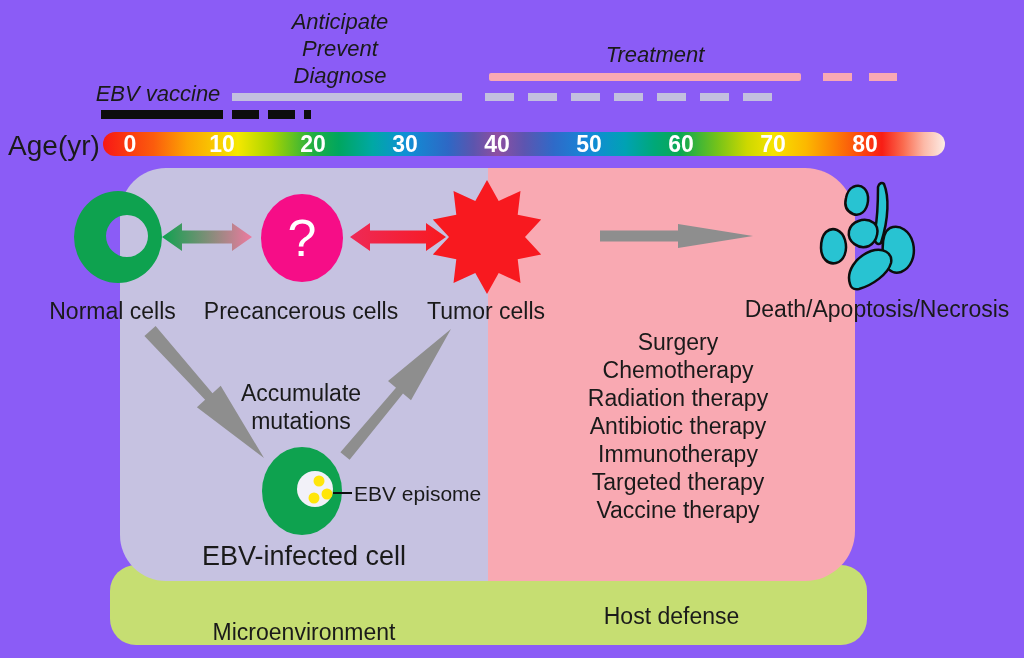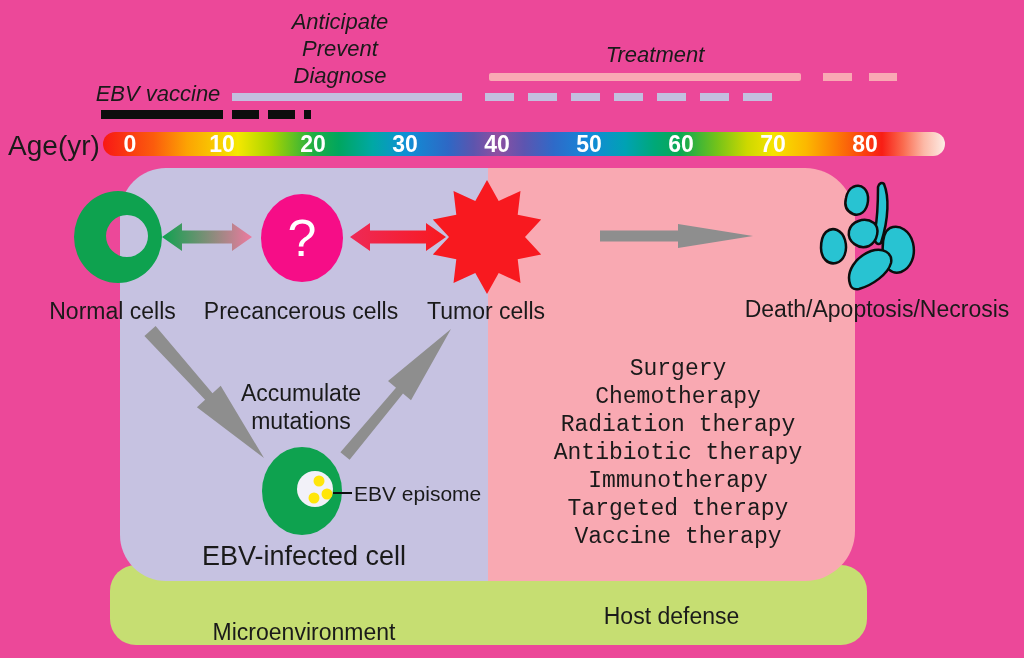--- a/index.html
+++ b/index.html
@@ -1,17 +1,17 @@
 <!DOCTYPE html>
 <html style="--lavender_box: #C6C2E1; --pink_box: #F9A9B2; --green_bar: #C6DE72; --green_cell: #0EA24F; --magenta_cell: #F60D87; --red_tumor: #F8191F; --teal_debris: #28C3D2; --gray_arrow: #8E8E8E; --lavender_line: #C3BFDF; --pink_line: #F9A9B4; --pink_arrow: #EE7AA0; --crimson_arrow: #EE2A57; --yellow_dot: #FFE60A; --nucleus: #F2F1F8; --black_line: #0D0D0D; --text: #1A1A1A;"><head>
 <meta charset="utf-8">
 <style>
   html,body{margin:0;padding:0;background:#fff;}
   #canvas{
-    position:relative;width:1024px;height:658px;background:#ec4899;overflow:hidden;
+    position:relative;width:1024px;height:658px;background:#8b5cf6;overflow:hidden;
     font-family:"Liberation Sans","DejaVu Sans",sans-serif;color:var(--text,#1a1a1a);
   }
   .abs{position:absolute;}
   .lbl{position:absolute;font-size:23px;line-height:1.15;text-align:center;white-space:nowrap;}
   .italic{font-style:italic;}
   
   .panel-lavender{position:absolute;left:120px;top:168px;width:368px;height:413px;
     background:var(--lavender_box);border-radius:46px 0 0 46px;}
   .panel-pink{position:absolute;left:488px;top:168px;width:367px;height:413px;
     background:var(--pink_box);border-radius:0 50px 50px 0;}
@@ -34,22 +34,22 @@
   .agebar{position:absolute;left:103px;top:132px;width:842px;height:24px;border-radius:12px;
     background:linear-gradient(to right,
       #f81815 0%,#fb5c0d 6%,#fca303 10%,#f5e800 16%,#a8d400 20%,
       #1fae43 25%,#00a65f 28%,#00a8a4 32%,#0f8fd5 36%,#2e68c5 41%,
       #5c55ae 44%,#8f4fa1 46.8%,#5d55b0 50%,#2f6ac8 53.5%,#1488d8 57.7%,
       #00a2b4 62%,#00a878 65.5%,#0ca852 68.6%,#76c319 73%,#cdd800 76.5%,
       #f6e300 79.6%,#fcb800 83.5%,#fc7d05 87%,#fa3f10 90.5%,#f81d15 92.5%,
       #fa6a4e 95%,#fcb9a7 97.5%,#fdece5 100%);}
   .agebar span{position:absolute;top:0;width:40px;line-height:24px;text-align:center;
     color:#fff;font-weight:bold;font-size:23px;}
-  .therapies{position:absolute;left:488px;top:355px;width:380px;text-align:center;
-    font-size:23px;line-height:28px;font-family:Liberation Mono, monospace;}
+  .therapies{position:absolute;left:488px;top:328px;width:380px;text-align:center;
+    font-size:23px;line-height:28px;}
   svg{position:absolute;left:0;top:0;}
 </style>
 </head>
 <body>
 
 <div id="canvas">
 
   <div class="panel-green"></div>
   <div class="panel-lavender"></div>
   <div class="panel-pink"></div>

